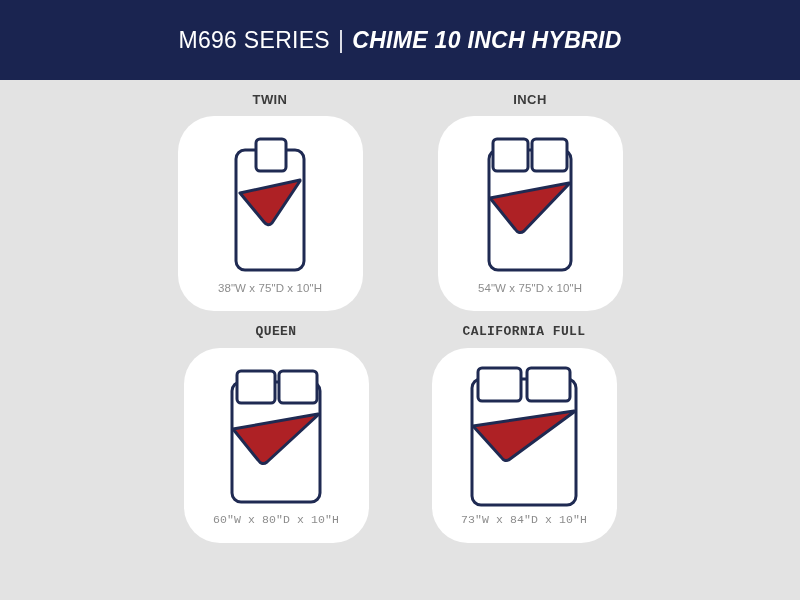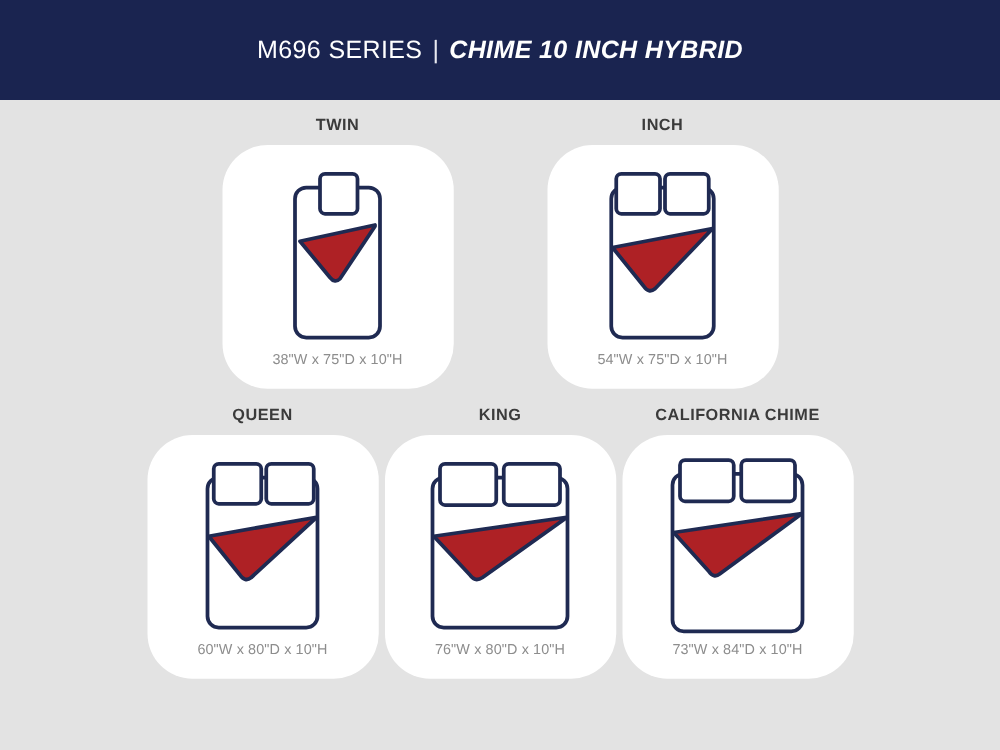--- a/index.html
+++ b/index.html
@@ -20,21 +20,21 @@
   .header-bar {
     width: 800px;
     height: 80px;
     background: #1a2450;
     display: flex;
     align-items: center;
     justify-content: center;
   }
   .header-title {
     color: #ffffff;
-    font-size: 20px;
+    font-size: 23px;
     letter-spacing: 0.3px;
     white-space: nowrap;
     display: flex;
     align-items: flex-start;
   }
   .title-series {
     font-weight: 400;
   }
   .title-divider {
     font-weight: 300;
@@ -57,21 +57,23 @@
   .row {
     display: flex;
     justify-content: center;
     align-items: flex-start;
   }
   .row-top {
     gap: 70px;
     padding-top: 12px;
   }
   .row-bottom {
+    gap: 58px;
     padding-top: 13px;
+    font-family: Liberation Mono, monospace;
   }
 
   
   .size-cell {
     display: flex;
     flex-direction: column;
     align-items: center;
     width: 190px;
   }
   .size-label {
@@ -173,39 +175,23 @@
               <path d="M 13 62 L 98 47 L 98 48 L 47 95 Q 42 99 38 93 Z" fill="#ae2125" stroke="#1f2a52" stroke-width="3" stroke-linejoin="round"></path>
               <rect x="17" y="4" width="38" height="32" rx="4" ry="4" fill="#ffffff" stroke="#1f2a52" stroke-width="3"></rect>
               <rect x="59" y="4" width="38" height="32" rx="4" ry="4" fill="#ffffff" stroke="#1f2a52" stroke-width="3"></rect>
             </svg>
           </span>
         </div>
         <div class="size-dims">60"W x 80"D x 10"H</div>
       </div>
     </div>
 
-    <div class="size-cell">
-      <div class="size-label">KING</div>
-      <div class="size-card">
-        <div class="bed-wrap">
-          <span>
-            <svg width="132" height="140" viewBox="0 0 132 140">
-              <rect x="12" y="15" width="108" height="120" rx="9" ry="9" fill="#ffffff" stroke="#1f2a52" stroke-width="3"></rect>
-              <path d="M 13 62 L 118 47 L 118 48 L 52 95 Q 46 99 42 93 Z" fill="#ae2125" stroke="#1f2a52" stroke-width="3" stroke-linejoin="round"></path>
-              <rect x="18" y="4" width="45" height="33" rx="4" ry="4" fill="#ffffff" stroke="#1f2a52" stroke-width="3"></rect>
-              <rect x="69" y="4" width="45" height="33" rx="4" ry="4" fill="#ffffff" stroke="#1f2a52" stroke-width="3"></rect>
-            </svg>
-          </span>
-        </div>
-        <div class="size-dims">76"W x 80"D x 10"H</div>
-      </div>
-    </div>
-
-    <div class="size-cell">
-      <div class="size-label">CALIFORNIA CHIME</div>
+
+    <div class="size-cell">
+      <div class="size-label">CALIFORNIA FULL</div>
       <div class="size-card">
         <div class="bed-wrap">
           <span>
             <svg width="128" height="146" viewBox="0 0 128 146">
               <rect x="12" y="15" width="104" height="126" rx="9" ry="9" fill="#ffffff" stroke="#1f2a52" stroke-width="3"></rect>
               <path d="M 13 62 L 114 47 L 114 48 L 50 95 Q 45 99 41 93 Z" fill="#ae2125" stroke="#1f2a52" stroke-width="3" stroke-linejoin="round"></path>
               <rect x="18" y="4" width="43" height="33" rx="4" ry="4" fill="#ffffff" stroke="#1f2a52" stroke-width="3"></rect>
               <rect x="67" y="4" width="43" height="33" rx="4" ry="4" fill="#ffffff" stroke="#1f2a52" stroke-width="3"></rect>
             </svg>
           </span>

